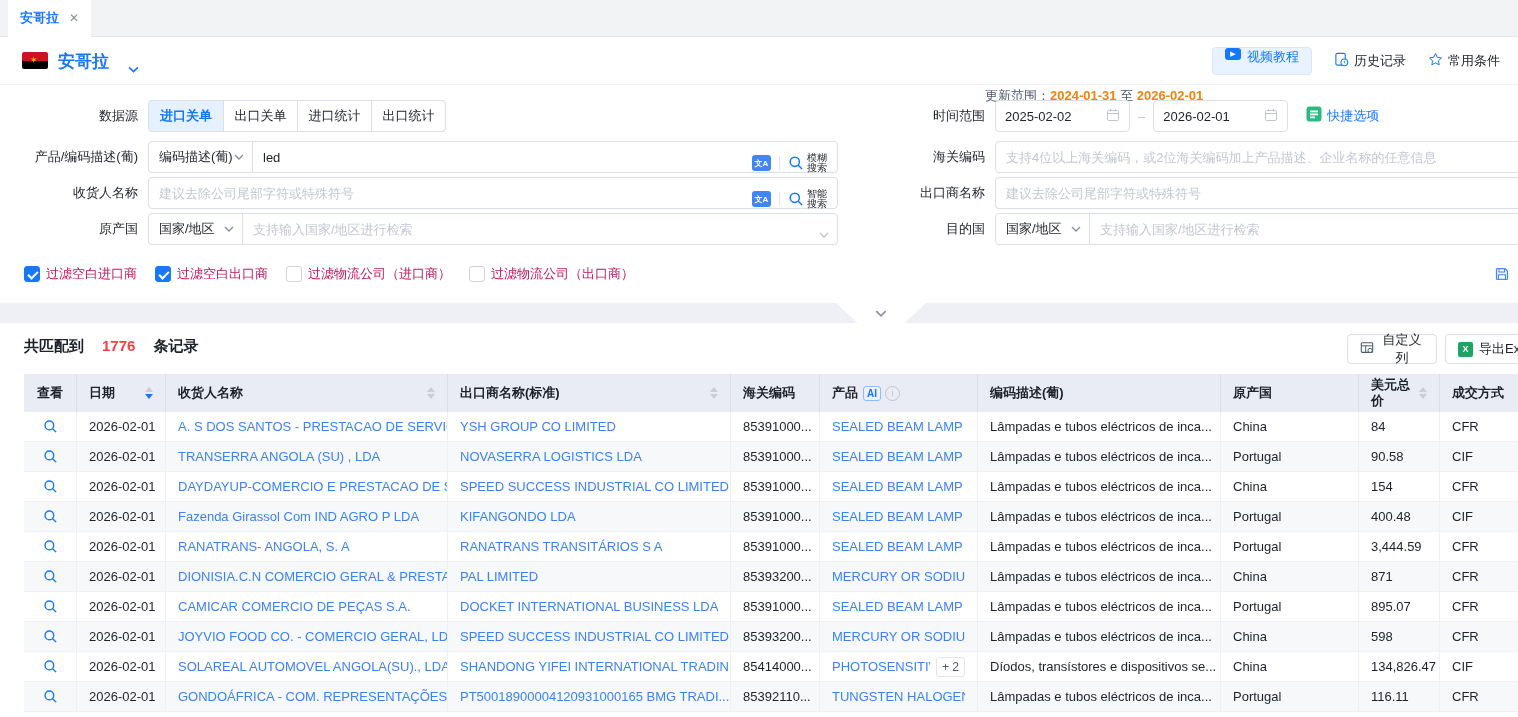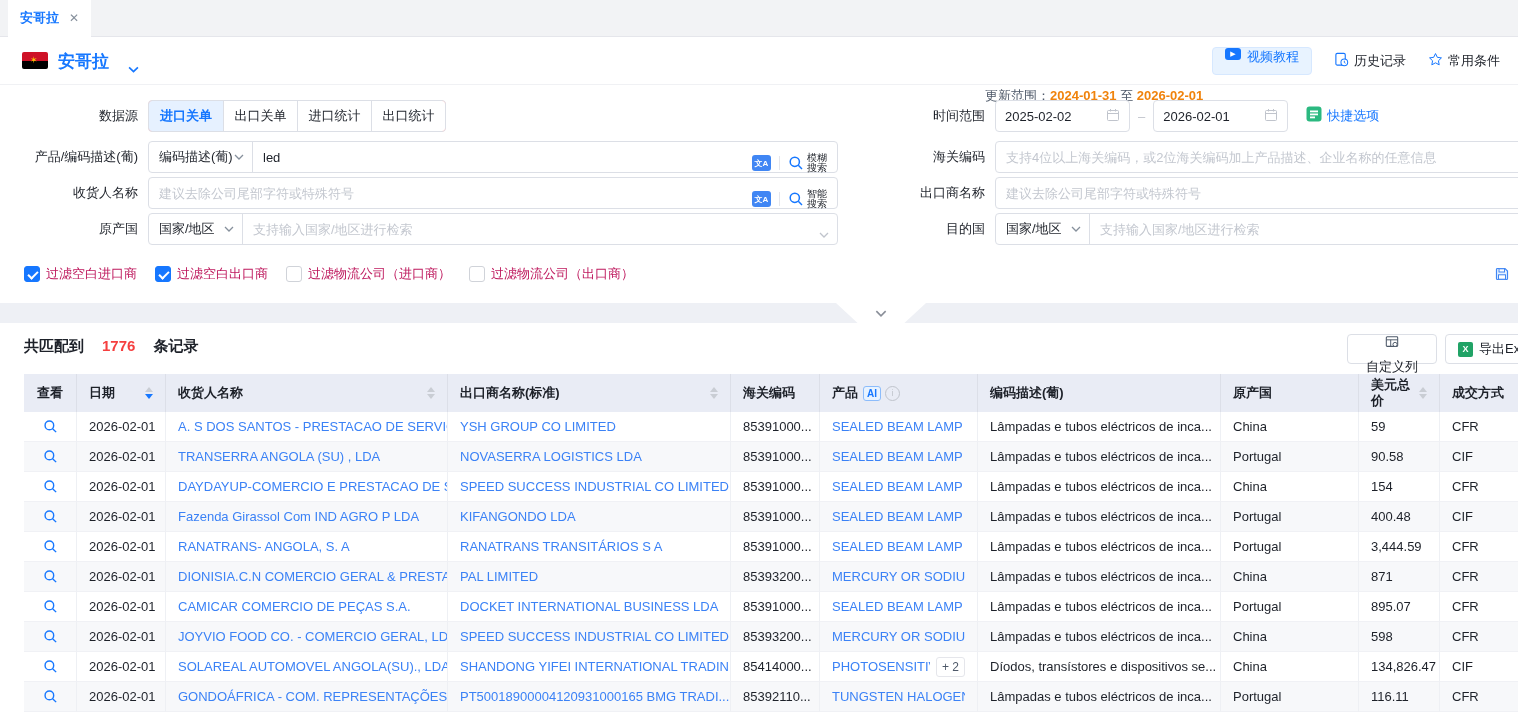--- a/index.html
+++ b/index.html
@@ -273,21 +273,21 @@
     <div class="notch">
       <svg width="12" height="7" viewBox="0 0 10 6">
           <path d="M1 1l4 4 4-4" fill="none" stroke="#8a8f99" stroke-width="1.4"></path>
         </svg>
     </div>
   </div>
 
   <div class="summary">
     <span>共匹配到</span><span class="cnt">1776</span><span>条记录</span>
   </div>
-  <button class="btn-outline" style="left:1347px;width:90px;flex-direction:column;">
+  <button class="btn-outline" style="left:1347px;width:90px;">
     <span><svg width="14" height="14" viewBox="0 0 16 16">
           <rect x="1.5" y="2" width="13" height="11" rx="1" fill="none" stroke="#4e5969" stroke-width="1.2"></rect>
           <line x1="1.5" y1="5.5" x2="14.5" y2="5.5" stroke="#4e5969" stroke-width="1.1"></line>
           <line x1="6.5" y1="5.5" x2="6.5" y2="13" stroke="#4e5969" stroke-width="1.1"></line>
           <circle cx="11.5" cy="10.8" r="2.4" fill="#fff" stroke="#4e5969" stroke-width="1.1"></circle>
         </svg></span>
     <span>自定义列</span>
   </button>
   <button class="btn-outline" style="left:1445px;width:110px;">
     <span class="excel-icon">X</span>
@@ -358,21 +358,21 @@
       <div class="td col-date">2026-02-01</div>
       <div class="td col-consignee link">A. S DOS SANTOS - PRESTACAO DE SERVIC...</div>
       <div class="td col-exporter link">YSH GROUP CO LIMITED</div>
       <div class="td col-hs">85391000...</div>
       <div class="td col-product">
         <span class="link">SEALED BEAM LAMP ...</span>
 
       </div>
       <div class="td col-desc">Lâmpadas e tubos eléctricos de inca...</div>
       <div class="td col-origin">China</div>
-      <div class="td col-usd">59</div>
+      <div class="td col-usd">84</div>
       <div class="td col-method">CFR</div>
     </div>
 
     <div class="tr alt">
       <div class="td col-view">
             <span class="view-btn">
               <svg width="15" height="15" viewBox="0 0 16 16">
                 <circle cx="6.8" cy="6.8" r="4.6" fill="none" stroke="#1677ff" stroke-width="1.5"></circle>
                 <line x1="10.3" y1="10.3" x2="14" y2="14" stroke="#1677ff" stroke-width="1.5"></line>
               </svg>

